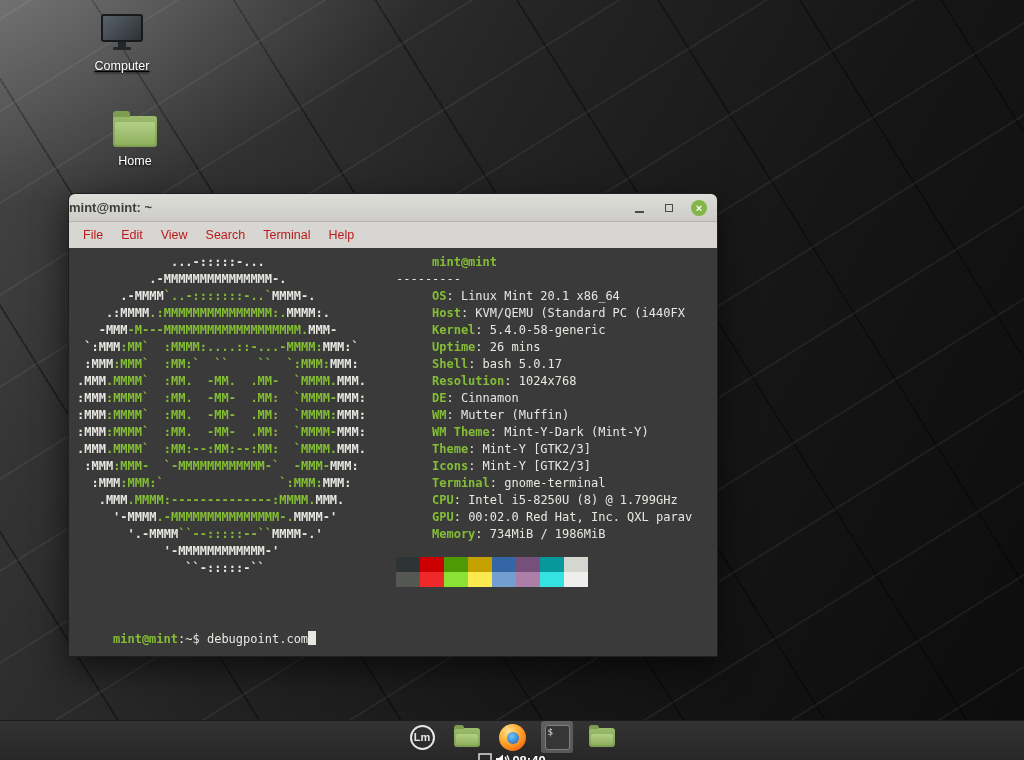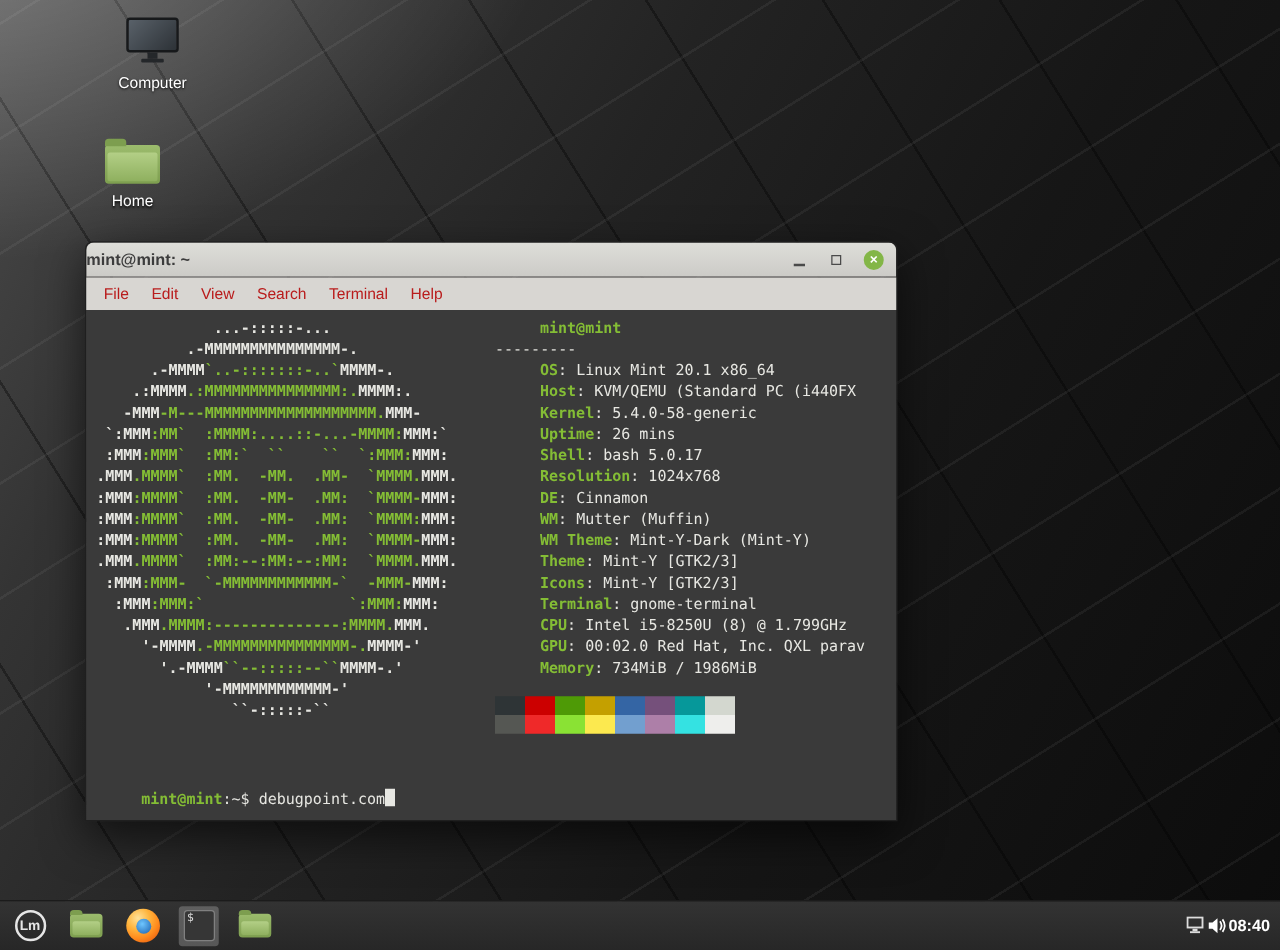--- a/index.html
+++ b/index.html
@@ -56,21 +56,21 @@
   .tb { font-weight:bold;padding-left:36px; }
   .palette { margin-top:14px; }
   .pal-row { display:flex; }
   .pal-block { width:24px; height:15px; display:inline-block; }
   .prompt { white-space:pre; }
   .cursor { display:inline-block; width:8px; height:14px; background:var(--terminal-fg,#e7e7e2); vertical-align:-2px; }
 
   
   .taskbar { position:absolute; left:0; bottom:0; width:1024px; height:40px;
              background:linear-gradient(#333333,#272727); border-top:1px solid #1b1b1b;
-             display:flex; align-items:center; justify-content:space-between; padding:0 8px; }
+             display:flex; align-items:center; justify-content:space-between; padding:0 8px;flex-direction:column; }
   .task-left { display:flex; align-items:center; gap:13px; }
   .task-item { width:32px; height:32px; display:flex; align-items:center; justify-content:center; border-radius:3px; cursor:pointer; }
   .task-item.active { background:rgba(255,255,255,.22); }
   .mint-logo { width:25px; height:25px; border:2px solid #e6e6e6; border-radius:50%; color:#e6e6e6;
                font-size:11px; font-weight:bold; display:flex; align-items:center; justify-content:center; }
   .firefox-icon { width:27px; height:27px; border-radius:50%; position:relative; overflow:hidden;
                   background:radial-gradient(circle at 35% 28%, #ffe29a 0%, #ffb43c 35%, #ff8a1d 62%, #e85d10 88%); }
   .firefox-icon::after { content:""; position:absolute; left:8px; top:8px; width:12px; height:12px; border-radius:50%;
                          background:radial-gradient(circle at 40% 35%, #6ec6ff, #1b5fae); }
   .terminal-icon { width:25px; height:25px; background:#363636; border:1px solid #808080; border-radius:3px;
@@ -78,30 +78,30 @@
                    padding:2px; text-align:left; }
   .task-right { display:flex; align-items:center; gap:0; }
   .tray-icon { display:flex; align-items:center; justify-content:center; cursor:pointer; }
   .clock { color:var(--taskbar-clock,#fff); font-size:13px; font-weight:bold; cursor:default; }
 </style>
 </head>
 <body>
 
 <div class="desktop">
 
-  <div class="desktop-icon" style="left:84px; top:14px;">
+  <div class="desktop-icon" style="left:84px; top:14px;text-decoration:underline;">
     <div class="monitor-icon">
       <div class="monitor-screen"></div>
       <div class="monitor-stand"></div>
       <div class="monitor-base"></div>
     </div>
     <div class="icon-label">Computer</div>
   </div>
 
-  <div class="desktop-icon" style="left:68px; top:110px;">
+  <div class="desktop-icon" style="left:97px; top:110px;">
     <div class="folder-icon folder-lg">
       <div class="fback"></div>
       <div class="ffront"></div>
     </div>
     <div class="icon-label">Home</div>
   </div>
 
   <div class="window">
     <div class="titlebar">
       <span class="title">mint@mint: ~</span>

